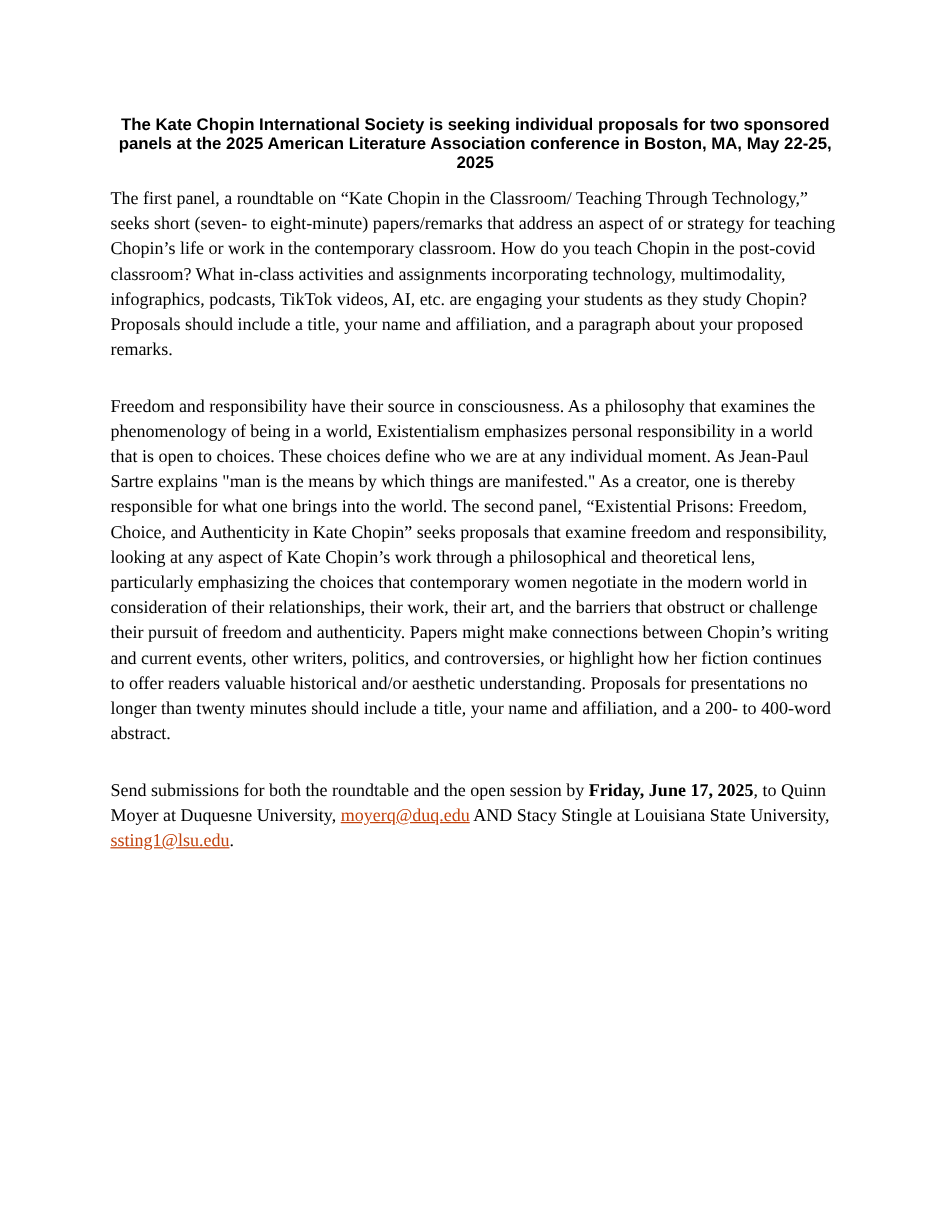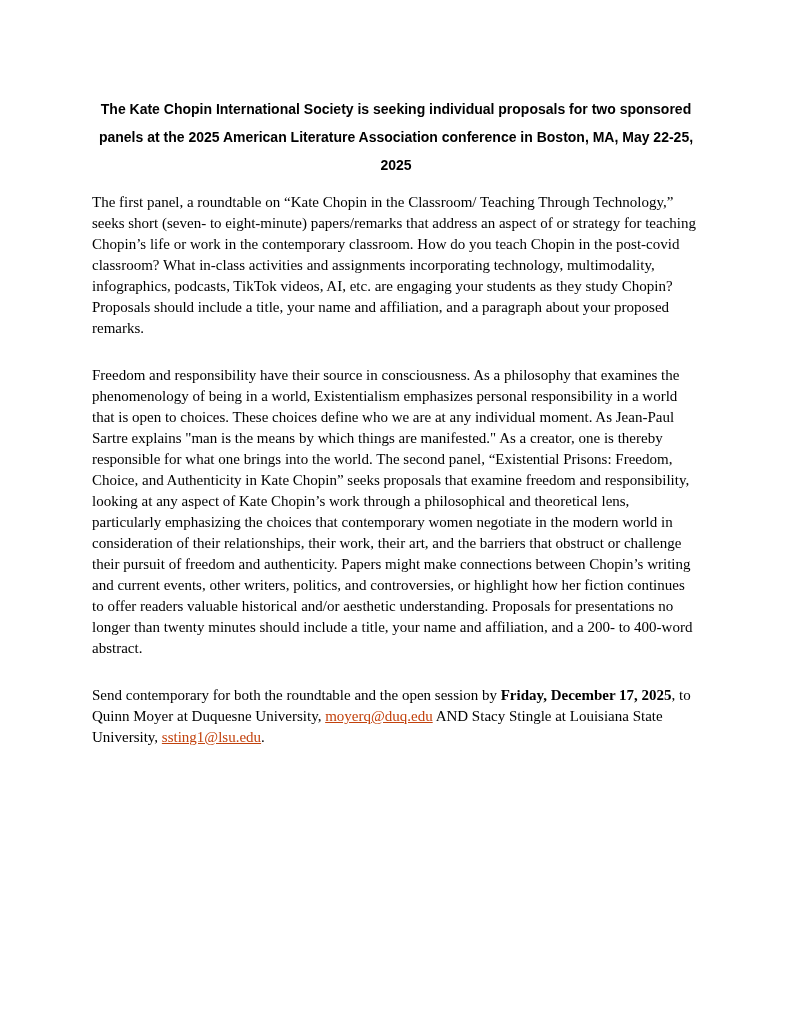--- a/index.html
+++ b/index.html
@@ -17,21 +17,21 @@
     width: 791px;
     height: 1024px;
     background: #ffffff;
     padding: 95px 91px 0 92px;
     color: #000000;
   }
   .doc-title {
     font-family: "Liberation Sans", sans-serif;
     font-weight: bold;
     font-size: 14px;
-    line-height: 28px;
+    line-height: 16px;
     text-align: center;
     color: #000000;
     margin: 0 auto 13px auto;
     max-width: 600px;
   }
   .body-para {
     font-family: "Liberation Serif", serif;
     font-size: 15px;
     line-height: 21px;
     color: #000000;
@@ -54,15 +54,15 @@
 <body>
 
 <div class="page">
 
   <h1 class="doc-title">The Kate Chopin International Society is seeking individual proposals for two sponsored panels at the 2025 American Literature Association conference in Boston, MA, May 22-25, 2025</h1>
 
   <p class="body-para">The first panel, a roundtable on “Kate Chopin in the Classroom/ Teaching Through Technology,” seeks short (seven- to eight-minute) papers/remarks that address an aspect of or strategy for teaching Chopin’s life or work in the contemporary classroom. How do you teach Chopin in the post-covid classroom? What in-class activities and assignments incorporating technology, multimodality, infographics, podcasts, TikTok videos, AI, etc. are engaging your students as they study Chopin? Proposals should include a title, your name and affiliation, and a paragraph about your proposed remarks.</p>
 
   <p class="body-para">Freedom and responsibility have their source in consciousness. As a philosophy that examines the phenomenology of being in a world, Existentialism emphasizes personal responsibility in a world that is open to choices. These choices define who we are at any individual moment. As Jean-Paul Sartre explains "man is the means by which things are manifested." As a creator, one is thereby responsible for what one brings into the world. The second panel, “Existential Prisons: Freedom, Choice, and Authenticity in Kate Chopin” seeks proposals that examine freedom and responsibility, looking at any aspect of Kate Chopin’s work through a philosophical and theoretical lens, particularly emphasizing the choices that contemporary women negotiate in the modern world in consideration of their relationships, their work, their art, and the barriers that obstruct or challenge their pursuit of freedom and authenticity. Papers might make connections between Chopin’s writing and current events, other writers, politics, and controversies, or highlight how her fiction continues to offer readers valuable historical and/or aesthetic understanding. Proposals for presentations no longer than twenty minutes should include a title, your name and affiliation, and a 200- to 400-word abstract.</p>
 
-  <p class="body-para last"><span>Send contemporary for both the roundtable and the open session by </span><span class="deadline">Friday, December 17, 2025</span><span>, to Quinn Moyer at Duquesne University, </span><a class="email-link" href="#">moyerq@duq.edu</a><span> AND Stacy Stingle at Louisiana State University, </span><a class="email-link" href="#">ssting1@lsu.edu</a><span>.</span></p>
+  <p class="body-para last"><span>Send submissions for both the roundtable and the open session by </span><span class="deadline">Friday, June 17, 2025</span><span>, to Quinn Moyer at Duquesne University, </span><a class="email-link" href="#">moyerq@duq.edu</a><span> AND Stacy Stingle at Louisiana State University, </span><a class="email-link" href="#">ssting1@lsu.edu</a><span>.</span></p>
 
 </div>
 
 </body></html>

